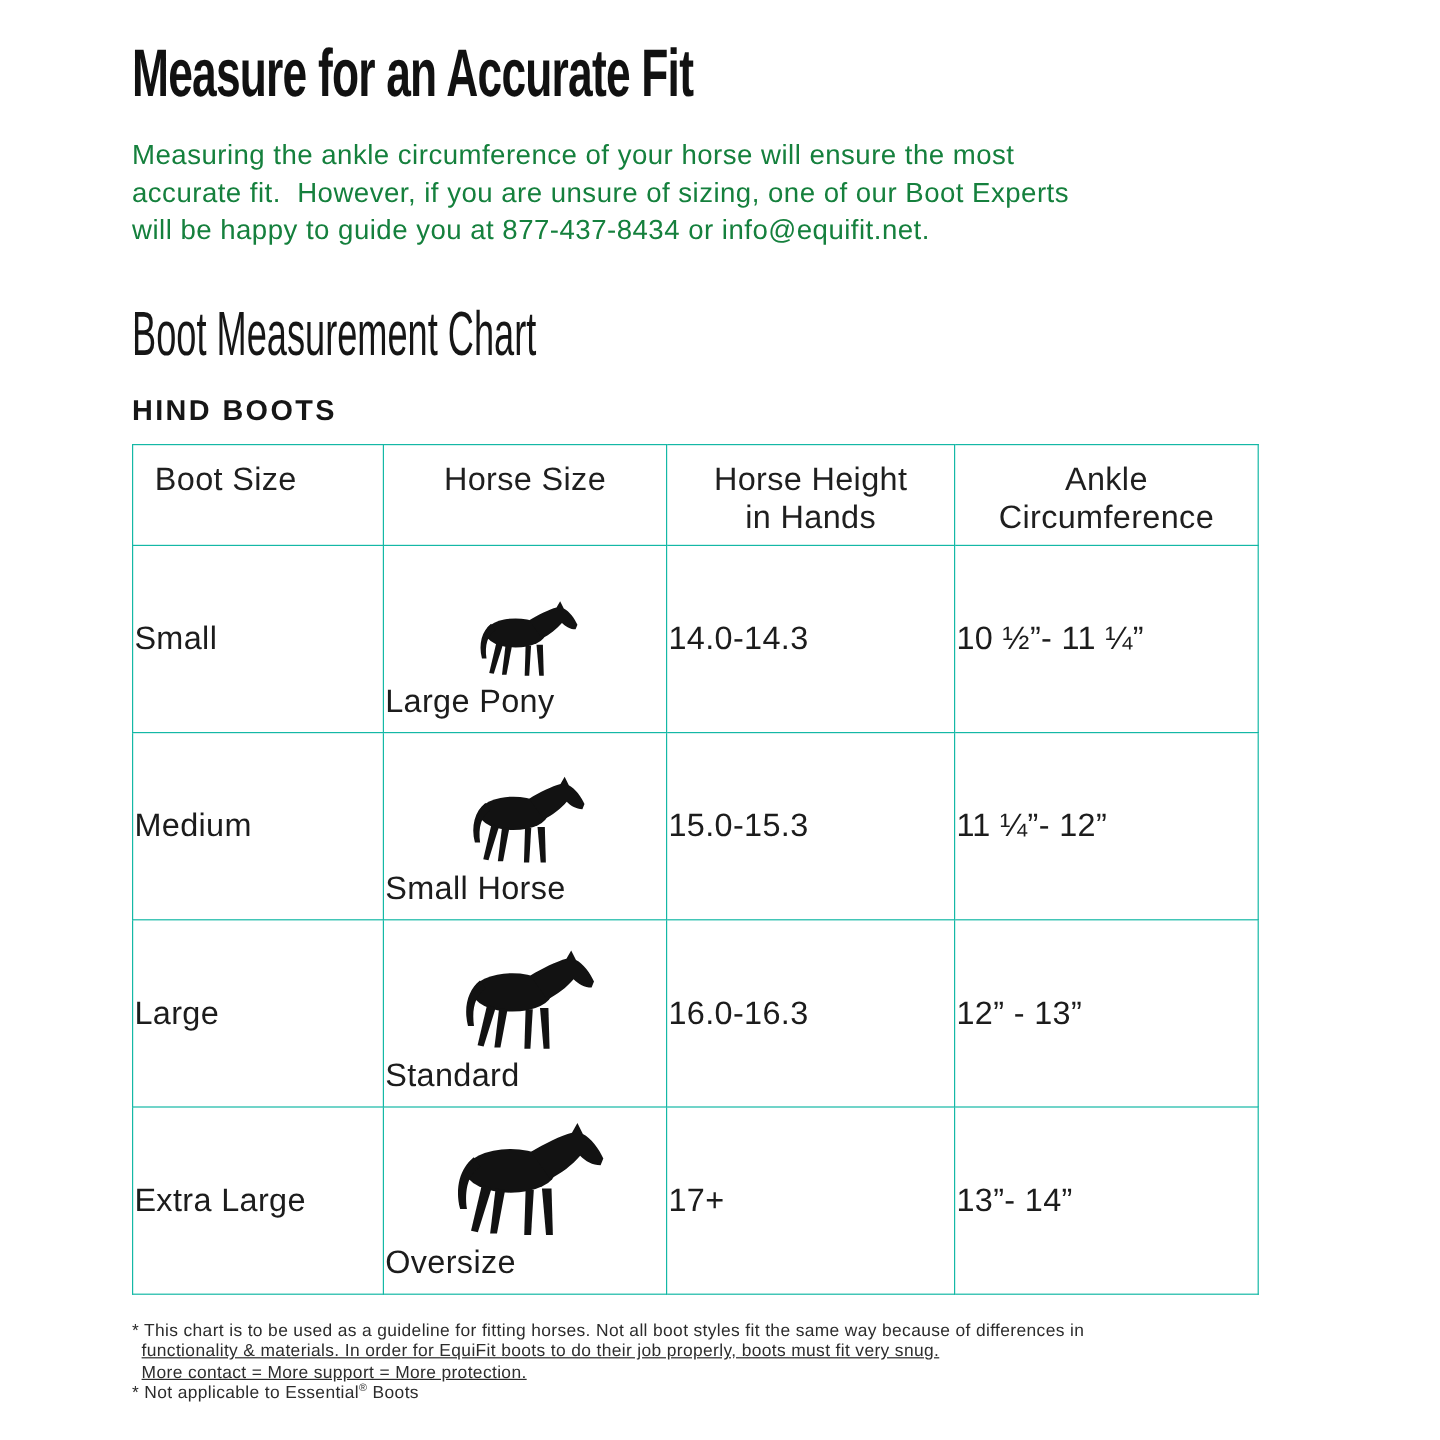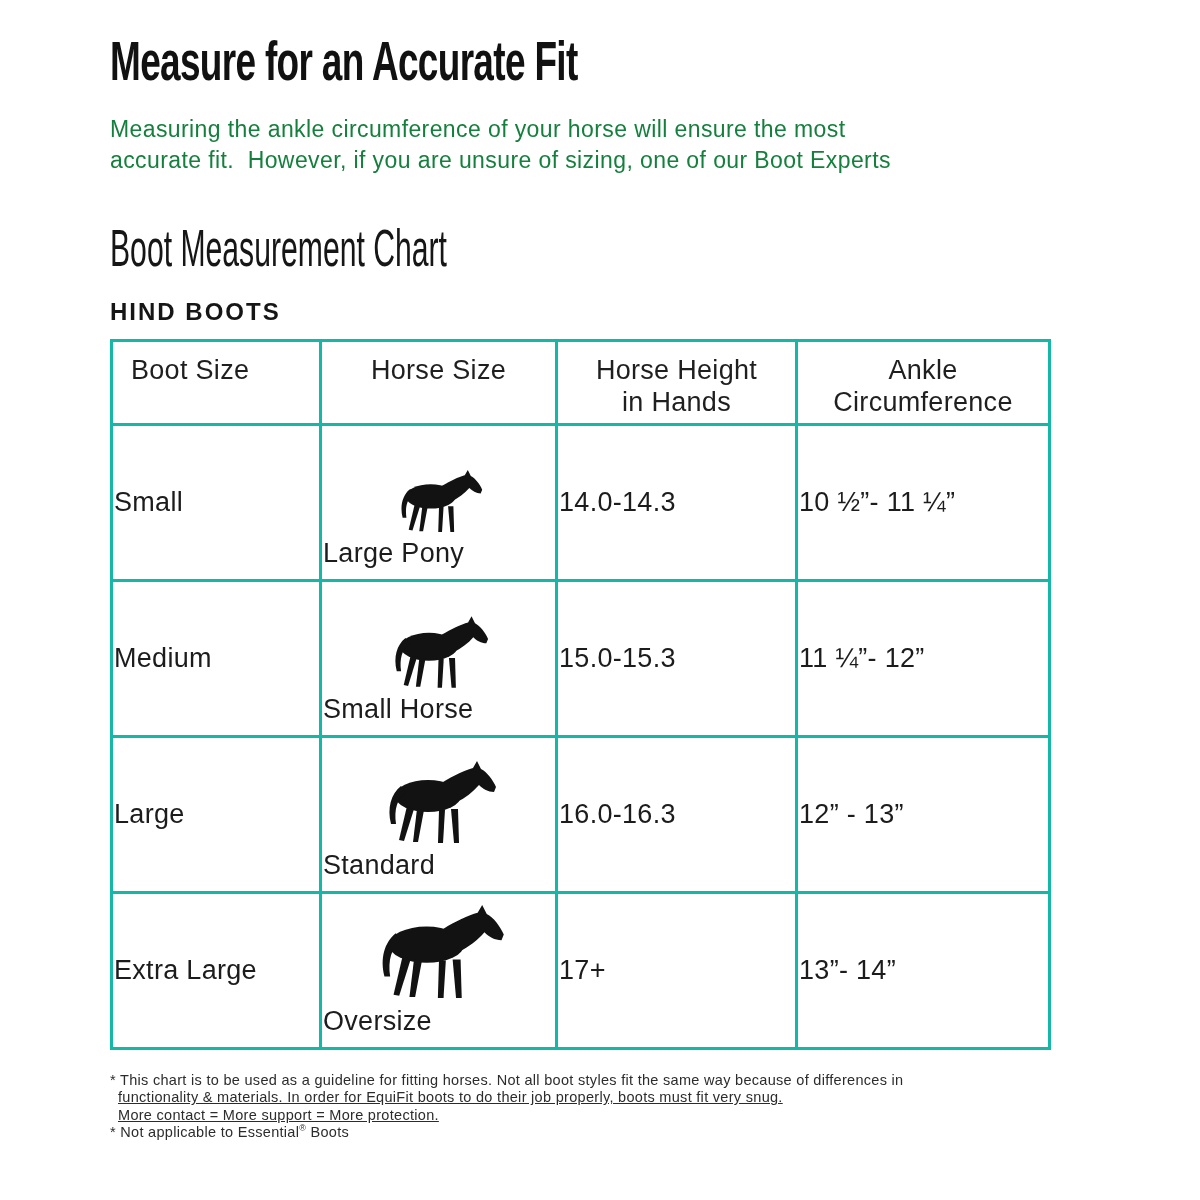--- a/index.html
+++ b/index.html
@@ -51,21 +51,21 @@
     letter-spacing:2px;
     color:#161616;
   }
 
   table.size-table{
     border-collapse:collapse;
     margin-top:13px;
     table-layout:fixed;
   }
   .size-table th,.size-table td{
-    border:3px solid #14b8a6;
+    border:1px solid #14b8a6;
     box-sizing:border-box;
     font-weight:400;
   }
   .size-table th{
     height:84px;
     vertical-align:top;
     padding-top:12px;
     font-size:27px;
     line-height:32px;
     text-align:center;
@@ -106,20 +106,21 @@
 </head>
 <body>
 
 <div class="page">
 
   <div class="page-title">Measure for an Accurate Fit</div>
 
   <div class="intro">
     <div class="intro-line">Measuring the ankle circumference of your horse will ensure the most</div>
     <div class="intro-line">accurate fit.  However, if you are unsure of sizing, one of our Boot Experts</div>
+    <div class="intro-line">will be happy to guide you at 877-437-8434 or info@equifit.net.</div>
   </div>
 
   <div class="section-heading">Boot Measurement Chart</div>
 
   <div class="table-label">HIND BOOTS</div>
 
   <table class="size-table">
     <colgroup>
       <col style="width:209px">
         <col style="width:236px">

